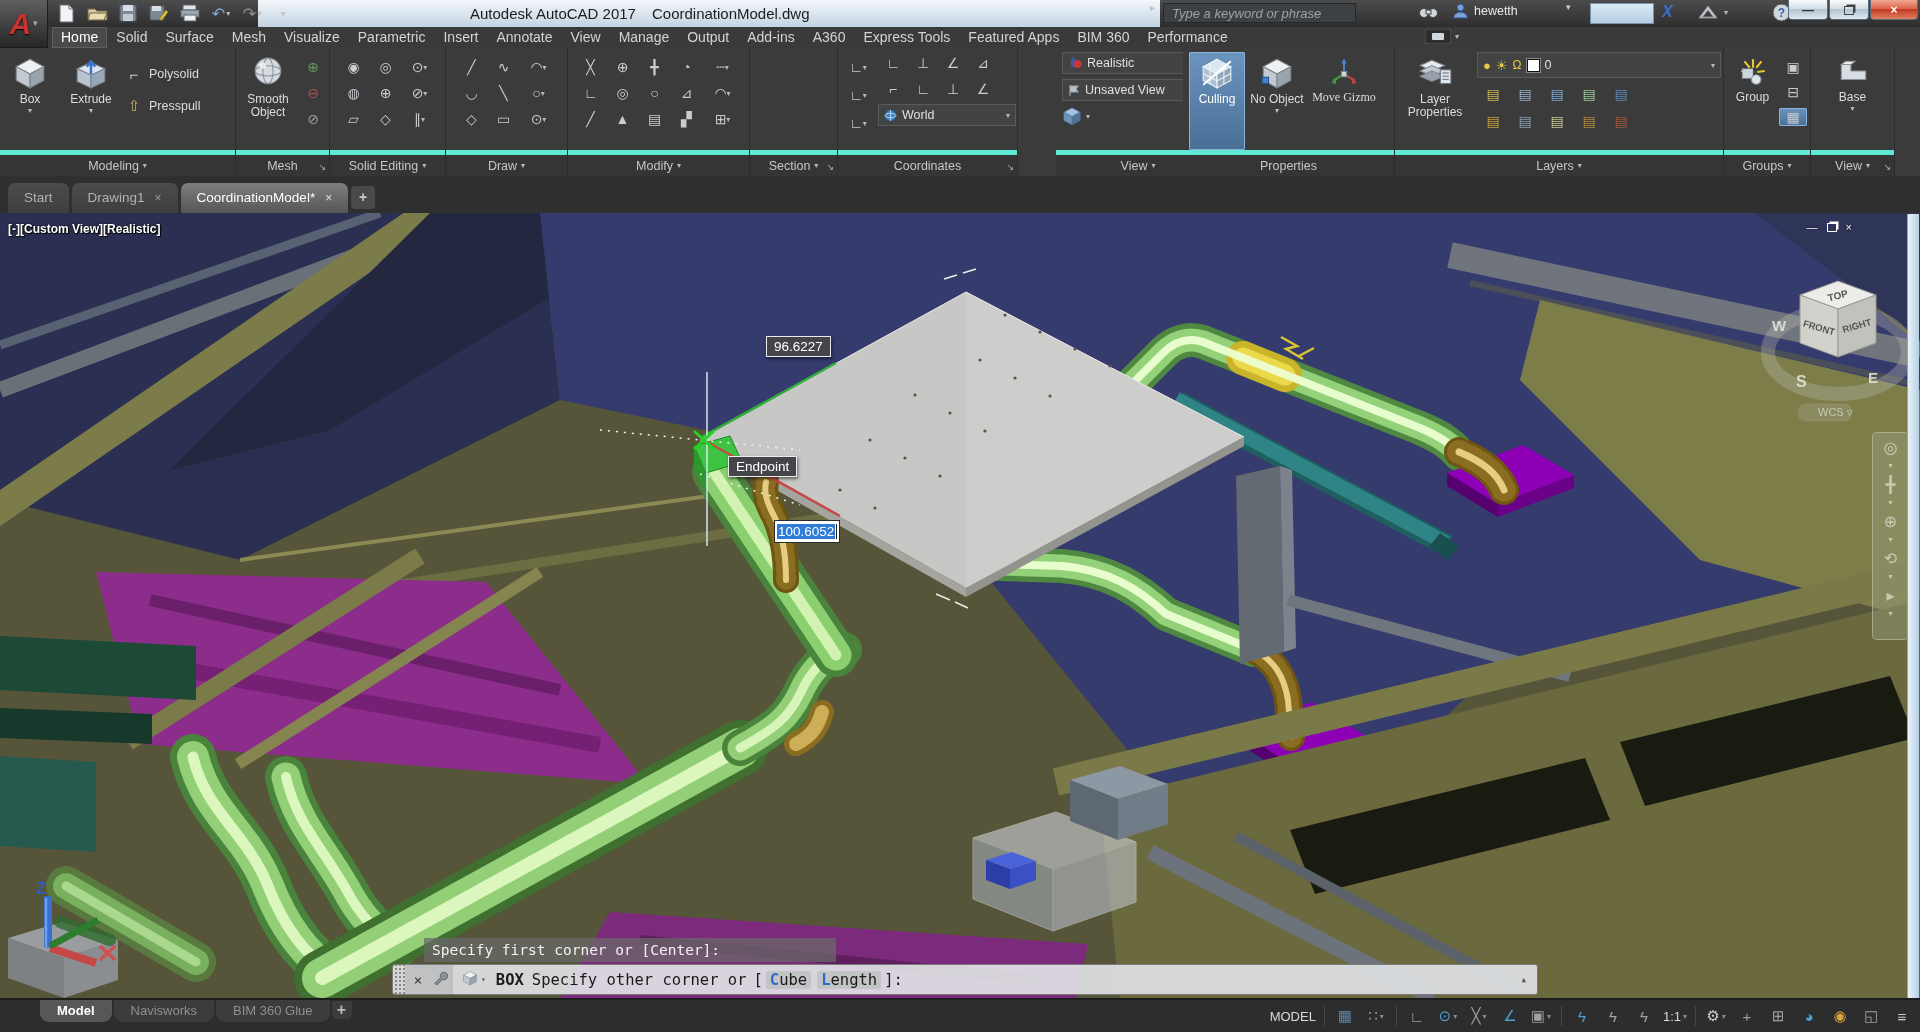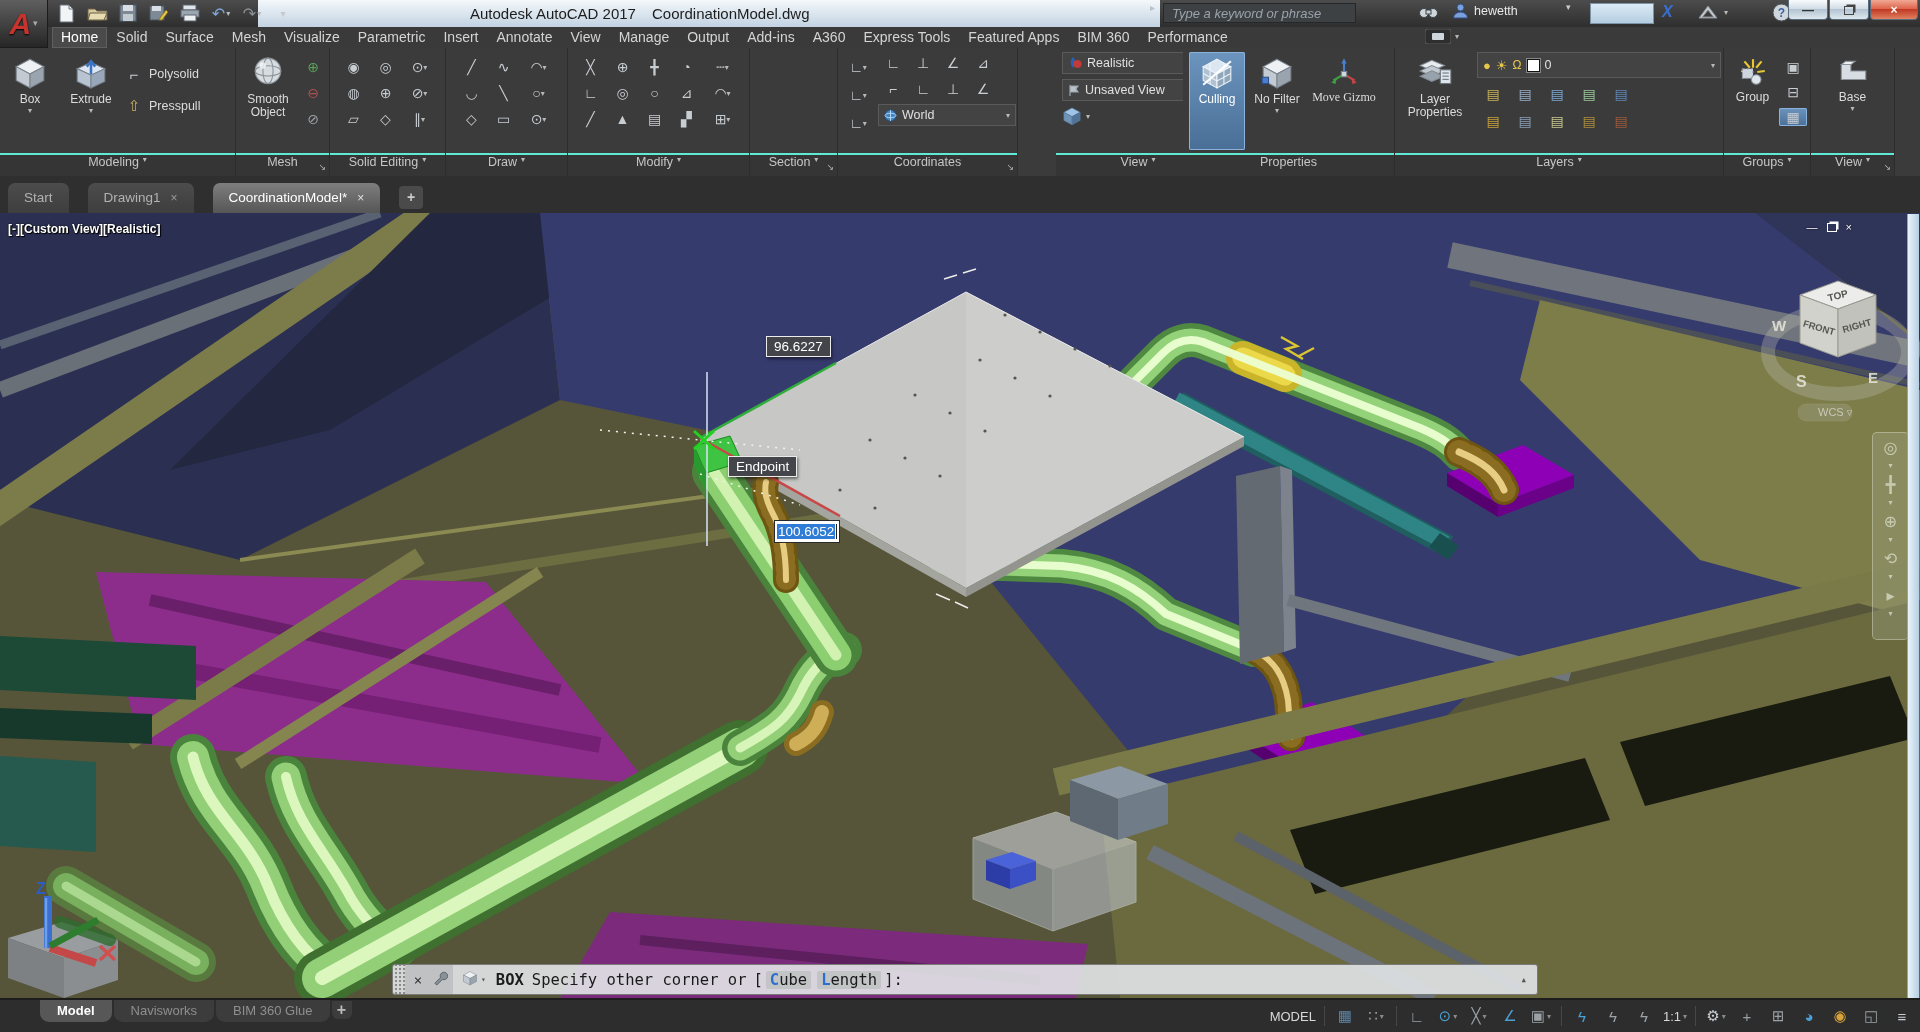--- a/index.html
+++ b/index.html
@@ -29,40 +29,40 @@
   
   .menurow{position:absolute;left:0;top:27px;width:1920px;height:21px;background:#3a3a3a;}
   .menutabs{position:absolute;left:52px;top:0;height:21px;display:flex;}
   .mtab{padding:0 9px;height:21px;line-height:21px;font-size:14px;color:#d4d4d4;white-space:nowrap;}
   .mtab.active{background:#4a4a4a;box-shadow:inset 0 0 0 1px #5f5f5f;color:#fff;}
   .media-btn{position:absolute;left:1425px;top:2px;display:flex;align-items:center;gap:4px;}
   
   .ribbon{position:absolute;left:0;top:48px;width:1920px;height:128px;background:#3b3b3b;border-bottom:1px solid #262626;}
   .rpanel{position:absolute;top:0;height:128px;border-right:1px solid #2d2d2d;box-sizing:border-box;background:#3b3b3b;}
   .rcontent{position:absolute;top:2px;left:0;right:0;bottom:21px;display:flex;align-items:flex-start;padding:2px 3px;gap:3px;}
-  .rlabel{position:absolute;bottom:0;left:0;right:0;height:21px;display:flex;justify-content:center;gap:4px;
-          color:#c6c6c6;font-size:12.5px;background:#353535;border-top:2px solid #5eead4;}
+  .rlabel{position:absolute;bottom:0;left:0;right:0;height:21px;display:flex;align-items:center;justify-content:center;gap:4px;
+          color:#c6c6c6;font-size:12.5px;background:#353535;border-top:5px solid #5eead4;}
   .launcher{position:absolute;right:3px;bottom:4px;font-size:9px;color:#b0b0b0;line-height:9px;}
   .caret{font-size:8px;color:#b8b8b8;line-height:9px;}
   .bigbtn{display:flex;flex-direction:column;align-items:center;color:#dcdcdc;font-size:12px;line-height:13px;
           text-align:center;padding-top:4px;height:98px;box-sizing:border-box;}
   .bigbtn svg{margin-bottom:3px;}
   .bigbtn.lit{background:linear-gradient(#6b94be,#4a6f96);box-shadow:inset 0 0 0 1px #8ab2dc;border-radius:2px;color:#fff;}
   .medbtn{display:flex;align-items:center;gap:6px;color:#dcdcdc;font-size:12.5px;height:24px;}
   .medbtn .mico{font-size:15px;color:#c8cdd2;width:18px;text-align:center;}
   .icongrid{display:grid;row-gap:8px;margin-top:6px;}
   .ricon{height:18px;display:flex;align-items:center;justify-content:center;font-size:14px;color:#c8cdd2;}
   .ricon.tool-lit{background:linear-gradient(#6b94be,#4a6f96);box-shadow:inset 0 0 0 1px #8ab2dc;border-radius:2px;}
   .combo{display:flex;align-items:center;background:#434343;border:1px solid #5a5a5a;height:22px;font-size:12.5px;
          color:#e0e0e0;padding:0 5px;gap:5px;box-sizing:border-box;}
   .combo .caret{margin-left:auto;}
   .swatch{width:11px;height:11px;background:#fff;border:1px solid #111;box-shadow:0 0 0 1px #888;}
   
   .filetabrow{position:absolute;left:0;top:176px;width:1920px;height:37px;background:#2f2f2f;}
-  .ftab{position:relative;float:left;margin:7px 19px 0 0;height:30px;line-height:30px;padding:0 16px;
+  .ftab{position:relative;float:left;margin:7px 3px 0 0;height:30px;line-height:30px;padding:0 16px;
         border-radius:7px 7px 0 0;background:linear-gradient(#4c4c4c,#3e3e3e);color:#b2b2b2;font-size:13.5px;
         display:flex;align-items:center;gap:10px;}
   .ftab.active{background:linear-gradient(#7e7e7e,#565656);color:#fff;}
   .ftab .x{font-size:12px;color:#9a9a9a;}
   .ftab.active .x{color:#e0e0e0;}
   .ftab-plus{float:left;margin-top:10px;width:24px;height:23px;background:#4a4a4a;border-radius:4px;color:#ccc;
              text-align:center;line-height:23px;font-size:14px;font-weight:bold;}
   .ftabs{position:absolute;left:8px;top:0;}
   
   .viewport{position:absolute;left:0;top:213px;width:1920px;height:785px;background:#565539;overflow:hidden;}
@@ -458,21 +458,21 @@
             </svg>
           <span>Culling</span>
         </div>
         <div class="bigbtn" style="width:64px;">
           <svg width="34" height="34" viewBox="0 0 32 32">
               <polygon points="16,3 29,10 16,17 3,10" fill="#eef1f4" stroke="#7a838c"></polygon>
               <polygon points="3,10 16,17 16,30 3,23" fill="#c3cad2" stroke="#7a838c"></polygon>
               <polygon points="16,17 29,10 29,23 16,30" fill="#9aa4ae" stroke="#7a838c"></polygon>
               <rect x="2" y="20" width="6" height="6" fill="#4a7fd0" stroke="#2a4f8a"></rect>
             </svg>
-          <span>No Filter</span>
+          <span>No Object</span>
             <span class="caret">▾</span>
         </div>
         <div class="bigbtn" style="width:70px;font-family:Liberation Serif, serif;">
           <svg width="32" height="32" viewBox="0 0 30 30">
               <g stroke-width="2" fill="none">
                 <path d="M15,17 V5" stroke="#4a7fd0"></path>
                 <path d="M15,17 L5,23" stroke="#3f9f3f"></path>
                 <path d="M15,17 L25,23" stroke="#c04545"></path>
               </g>
               <polygon points="15,2 12.5,7 17.5,7" fill="#4a7fd0"></polygon>
@@ -815,20 +815,21 @@
     <div class="vscroll"></div>
 
     <div class="tooltipbox" style="left:766px;top:123px;">96.6227</div>
     <div class="tooltipbox" style="left:728px;top:243px;">Endpoint</div>
     <div class="dyninput" style="left:774px;top:307px;">
       <span class="sel">100.6052</span>
       <span class="tcaret"></span>
     </div>
   </div>
 
+  <div class="cmdhistory">Specify first corner or [Center]:</div>
   <div class="cmdbar">
     <div class="cmdgrip"></div>
     <div class="cmd-left">
       <span class="cmdico">×</span>
       <span class="cmdico"><svg width="15" height="15" viewBox="0 0 16 16">
             <path d="M2,13 L8,7 A4,4 0 1 1 10,9 L4,15 Z" fill="#8a9098" stroke="#5a6068"></path>
           </svg></span>
     </div>
     <span class="cmdico" style="margin-left:6px;">
       <svg width="16" height="16" viewBox="0 0 32 32">

